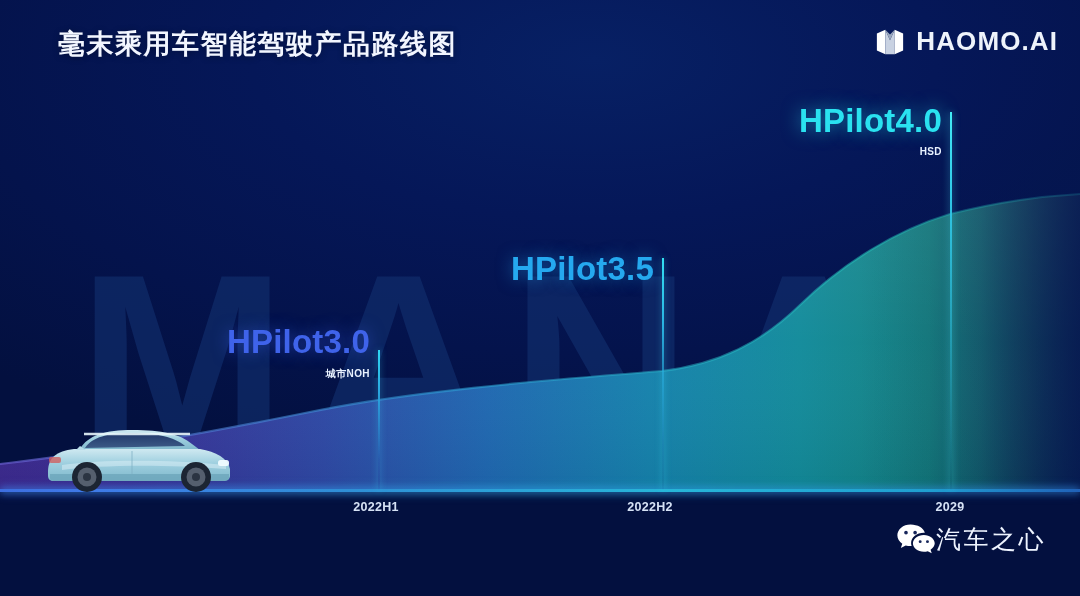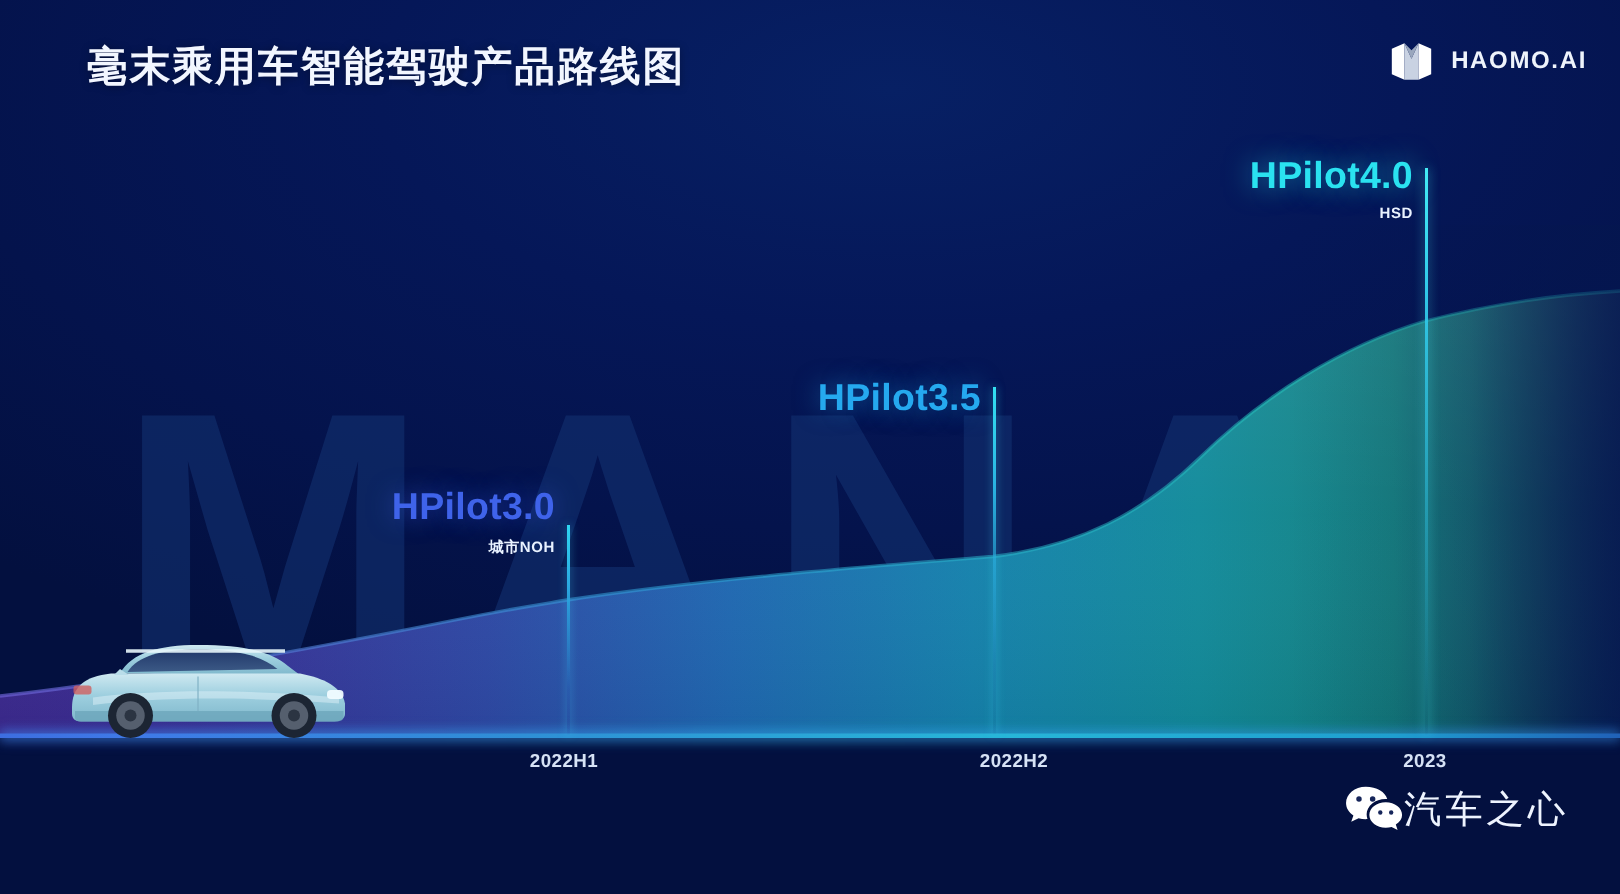--- a/index.html
+++ b/index.html
@@ -44,46 +44,46 @@
     box-shadow:0 0 6px rgba(60,200,240,.55);}
   .m2{left:662px;top:258px;height:232px;
     background:linear-gradient(180deg,#35e2f2 0%,#2ab4e2 28%,rgba(40,150,210,.22) 80%,rgba(40,150,210,0) 100%);
     box-shadow:0 0 6px rgba(60,210,240,.55);}
   .m3{left:950px;top:112px;height:378px;
     background:linear-gradient(180deg,#44ecf5 0%,#30c8e8 22%,rgba(45,190,220,.30) 80%,rgba(45,190,220,.05) 100%);
     box-shadow:0 0 7px rgba(70,230,245,.6);}
 
   
   .ms{position:absolute;text-align:right;white-space:nowrap;}
-  .ms .ttl{font-size:25px;font-weight:600;line-height:1.05;letter-spacing:.2px;}
+  .ms .ttl{font-size:33px;font-weight:600;line-height:1.05;letter-spacing:.2px;}
   .ms .sub{font-size:10px;font-weight:700;color:#e9f2ff;margin-top:7px;letter-spacing:.4px;}
   .ms1{left:178px;top:325px;width:192px;}
   .ms1 .ttl{color:#3f63ea;text-shadow:0 0 16px rgba(60,95,235,.55);}
   .ms2{left:462px;top:252px;width:192px;}
   .ms2 .ttl{color:#25a9ef;text-shadow:0 0 16px rgba(40,170,240,.5);}
   .ms3{left:750px;top:104px;width:192px;}
   .ms3 .ttl{color:#2ae2f0;text-shadow:0 0 18px rgba(45,225,240,.55);}
 
   
   .tick{position:absolute;top:500px;font-size:12.5px;font-weight:700;color:#d6e2f5;
     letter-spacing:.3px;transform:translateX(-50%);}
   .t1{left:376px;}
-  .t2{left:676px;}
+  .t2{left:650px;}
   .t3{left:950px;}
 
   
   .title{position:absolute;left:58px;top:26px;font-size:27px;font-weight:700;
     color:#f2f6ff;letter-spacing:1.5px;
     font-family:"Liberation Sans","DejaVu Sans",sans-serif;
     text-shadow:0 1px 6px rgba(0,0,0,.35);}
 
   
   .brand{position:absolute;right:22px;top:26px;display:flex;align-items:center;gap:11px;}
   .brand .mark{width:30px;height:30px;display:block;}
-  .brand .word{font-size:16px;font-weight:700;color:#eef3fb;letter-spacing:1.1px;}
+  .brand .word{font-size:26px;font-weight:700;color:#eef3fb;letter-spacing:1.1px;}
 
   
   .car{position:absolute;left:40px;top:424px;width:196px;height:68px;}
 
   
   .wm{position:absolute;right:34px;top:522px;display:flex;align-items:center;justify-content:space-between;}
   .wm .wechat{width:40px;height:34px;display:block;}
   .wm .wtxt{font-size:25px;font-weight:500;color:#eef4ff;letter-spacing:2.5px;}
   .haomoday{position:absolute;right:40px;top:568px;font-size:15px;font-weight:600;
     letter-spacing:5px;color:#2a3f78;opacity:.95;}
@@ -167,21 +167,21 @@
   <div class="ms ms2">
     <div class="ttl">HPilot3.5</div>
   </div>
   <div class="ms ms3">
     <div class="ttl">HPilot4.0</div>
     <div class="sub">HSD</div>
   </div>
 
   <div class="tick t1">2022H1</div>
   <div class="tick t2">2022H2</div>
-  <div class="tick t3">2023</div>
+  <div class="tick t3">2029</div>
 
   <div class="title">毫末乘用车智能驾驶产品路线图</div>
 
   <div class="brand">
     <svg class="mark" viewBox="0 0 32 32">
       <polygon points="2,7 11,3 11,29 2,25" fill="#ffffff"></polygon>
       <polygon points="11,3 16,14 21,3 21,29 11,29" fill="#c9d2e2"></polygon>
       <polygon points="21,3 30,7 30,25 21,29" fill="#ffffff"></polygon>
       <polygon points="11,3 16,14 21,3 16,8" fill="#9aa7bd"></polygon>
     </svg>

